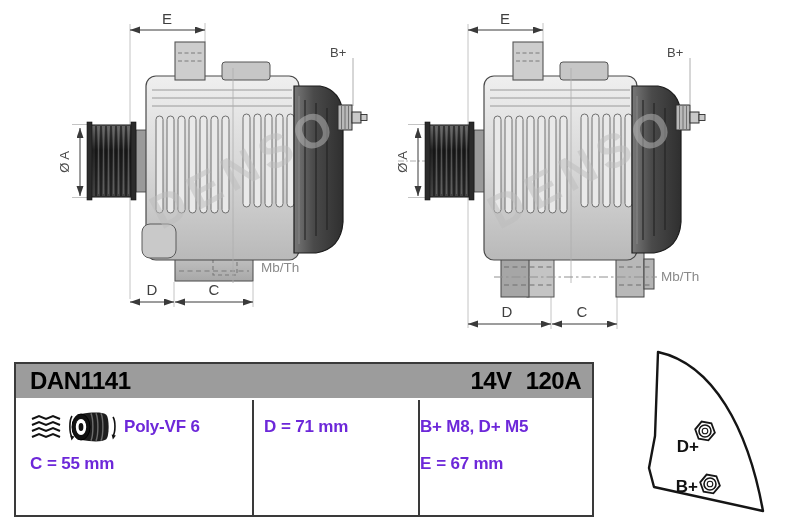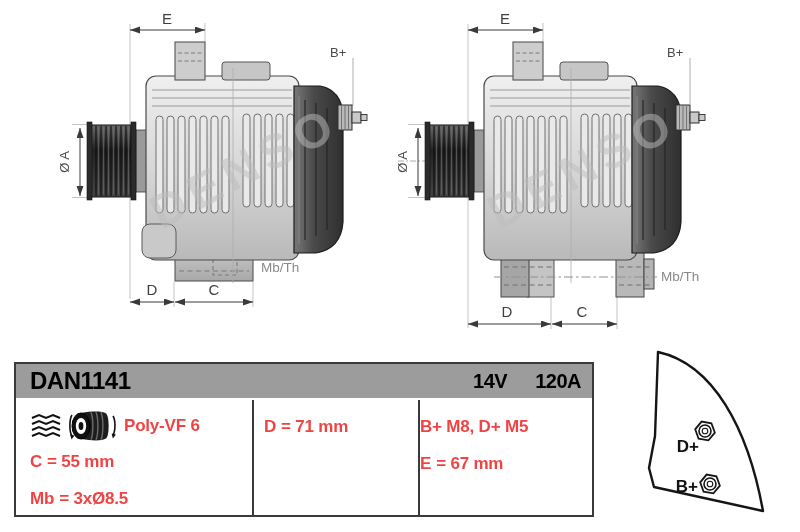--- a/index.html
+++ b/index.html
@@ -6,29 +6,29 @@
   .screen{position:relative;width:800px;height:532px;background:#fff;overflow:hidden;
           font-family:"Liberation Sans",sans-serif;}
   .screen svg text{font-family:"Liberation Sans",sans-serif;}
 
   
   .spec-table{position:absolute;left:14px;top:362px;width:580px;height:155px;
               border:2px solid #3a3a3a;box-sizing:border-box;background:#fff;}
   .spec-header{height:36px;background:#9c9c9c;display:flex;align-items:center;
                padding:0 11px 0 14px;border-bottom:2px solid #ffffff;box-sizing:border-box;}
   .spec-header .pn{font-size:24px;font-weight:bold;color:#000;letter-spacing:-0.5px;}
-  .spec-header .rating{margin-left:auto;display:flex;gap:28px;font-size:20px;
+  .spec-header .rating{margin-left:auto;display:flex;gap:14px;font-size:24px;
                        font-weight:bold;color:#000;letter-spacing:-0.5px;}
   .spec-body{display:flex;height:117px;}
   .cell{box-sizing:border-box;padding:8px 0 0 14px;display:flex;flex-direction:column;}
   .c1{width:236px;}
   .c2{width:168px;border-left:2px solid #3a3a3a;border-right:2px solid #3a3a3a;padding-left:10px;}
   .c3{width:172px;padding-left:0;}
   .line{height:37px;display:flex;align-items:center;font-size:17px;font-weight:bold;
-        color:#ef4444;letter-spacing:-0.2px;white-space:nowrap;}
+        color:#6d28d9;letter-spacing:-0.2px;white-space:nowrap;}
   .line .vl{margin-left:5px;}
   .icon{flex:0 0 auto;margin-right:5px;}
 
   
   .dim-label{font-size:15px;fill:#3f3f3f;}
   .dim-small{font-size:13px;fill:#4a4a4a;}
   .mbth{font-size:13.5px;fill:#8a8a8a;}
   .wm{font-size:48px;font-weight:bold;fill:#bdbdbd;opacity:0.5;letter-spacing:7px;}
   .conn-label{font-size:17px;font-weight:bold;fill:#111;}
 </style>
@@ -211,24 +211,20 @@
           <polygon points="3.2,25.5 7.5,26.5 4.5,30.5" fill="#111"></polygon>
           <path d="M46,7 C48.6,11 48.6,22 46,26" stroke="#111" stroke-width="1.6" fill="none"></path>
           <polygon points="44.6,24.5 48.9,25.5 45.9,29.5" fill="#111"></polygon>
         </svg>
         <span>Poly-VF 6</span>
       </div>
       <div class="line">
         <span class="lb">C</span>
         <span class="vl">= 55 mm</span>
       </div>
-      <div class="line">
-        <span class="lb">Mb</span>
-        <span class="vl">= 3xØ8.5</span>
-      </div>
     </div>
     <div class="cell c2">
       <div class="line">
         <span class="lb">D</span>
         <span class="vl">= 71 mm</span>
       </div>
     </div>
     <div class="cell c3">
       <div class="line">
         <span>B+ M8, D+ M5</span>

